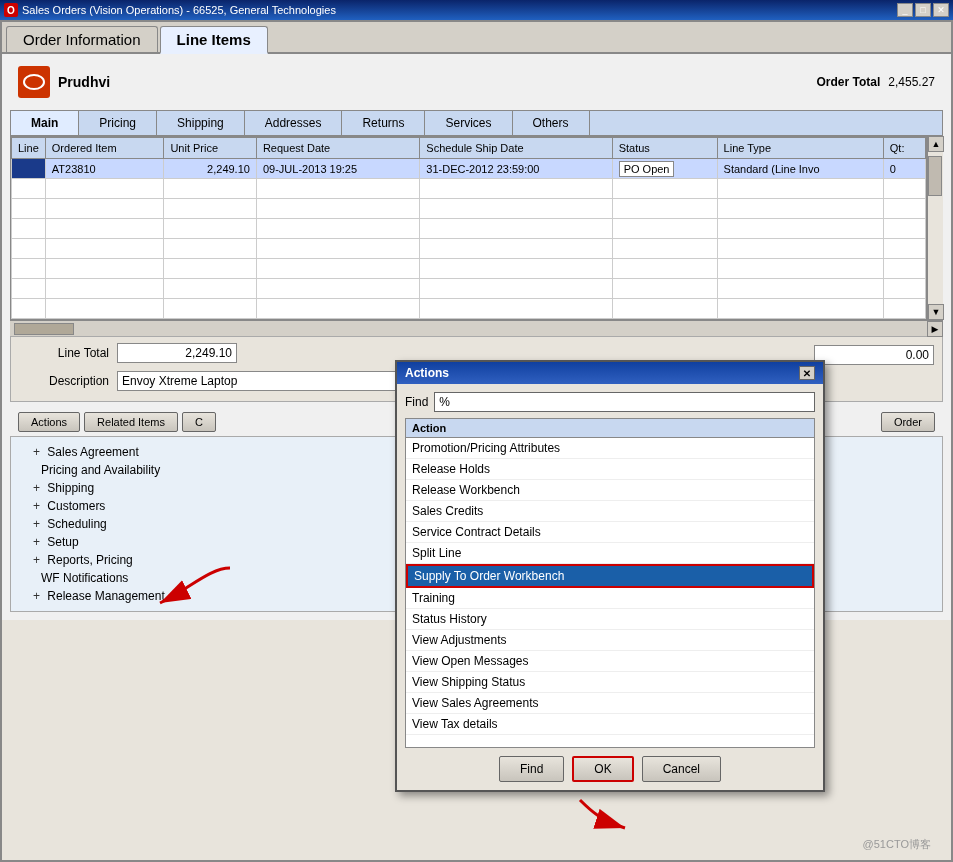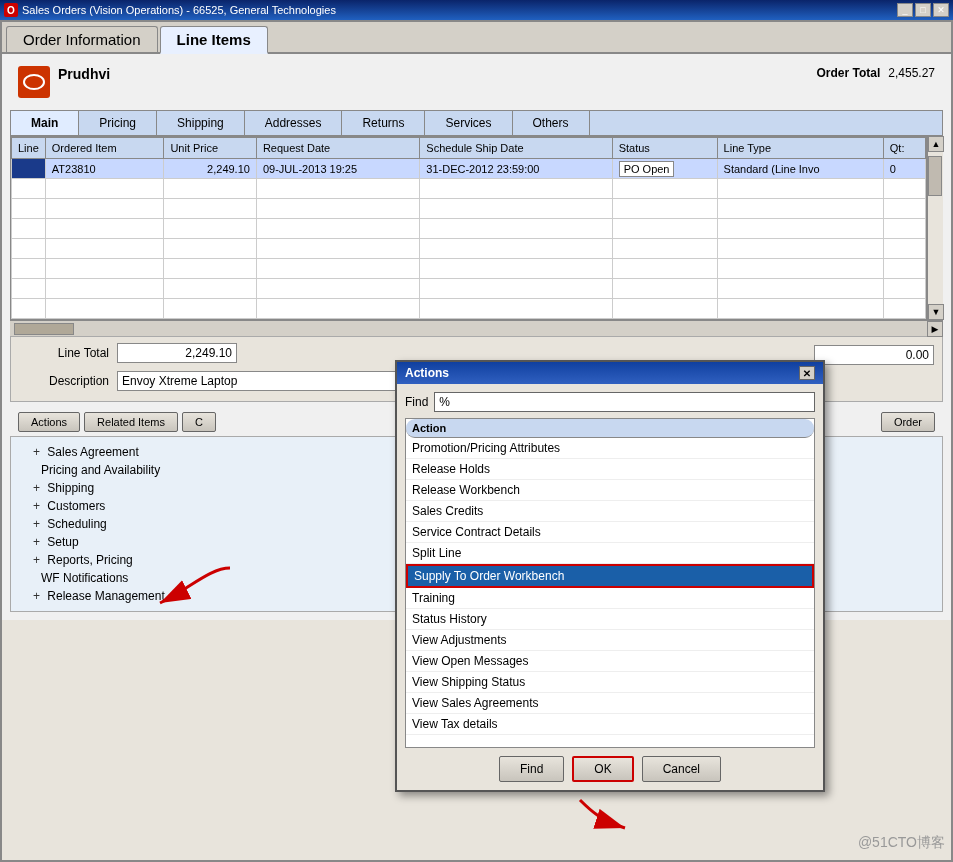--- a/index.html
+++ b/index.html
@@ -80,21 +80,21 @@
 
     
     .content-area {
       background: #f0f0f0;
       padding: 8px;
     }
 
     
     .header-row {
       display: flex;
-      align-items: flex-start;
+      align-items: center;
       margin-bottom: 8px;
       padding: 4px 8px;
     }
     .oracle-logo {
       width: 32px; height: 32px;
       background: #cc3300;
       border-radius: 3px;
       margin-right: 8px;
       display: flex; align-items: center; justify-content: center;
       color: white; font-size: 18px; font-weight: bold;
@@ -285,21 +285,20 @@
       background: white;
       height: 330px;
       overflow-y: auto;
     }
     .action-list-header {
       background: #c8d8f0;
       padding: 3px 6px;
       font-size: 11px;
       font-weight: bold;
       border-bottom: 1px solid #888;
-      border-radius: 9px;
     }
     .action-list-item {
       padding: 3px 6px;
       font-size: 12px;
       cursor: pointer;
       border-bottom: 1px solid #eee;
     }
     .action-list-item.highlighted {
       background: #1a5fa8;
       color: white;
@@ -344,22 +343,22 @@
       height: 12px;
       background: #b0a898;
       border: 1px solid #888;
       margin-left: 4px;
     }
 
     
     .watermark {
       position: absolute;
       bottom: 10px;
-      right: 8px;
-      font-size: 14px;
+      right: 22px;
+      font-size: 11px;
       color: #999;
       z-index: 200;
       margin-top: 32px;
     }
 
     .scrollbar-v {
       width: 16px;
       background: #d4d0c8;
       border-left: 1px solid #888;
       display: flex;

